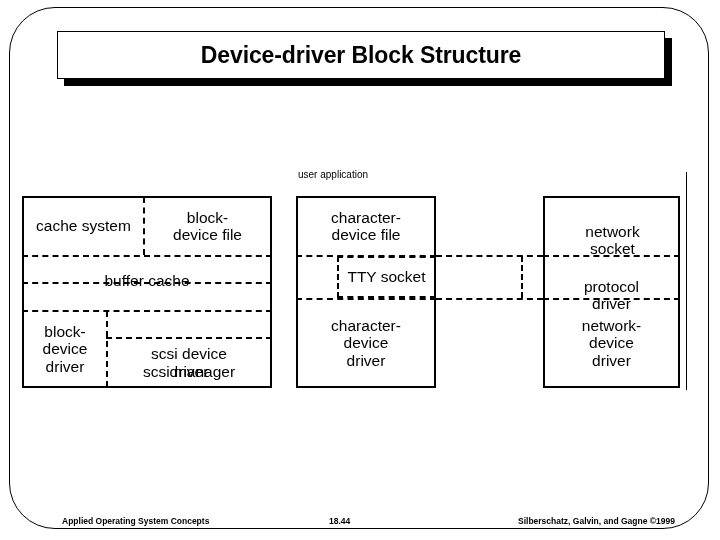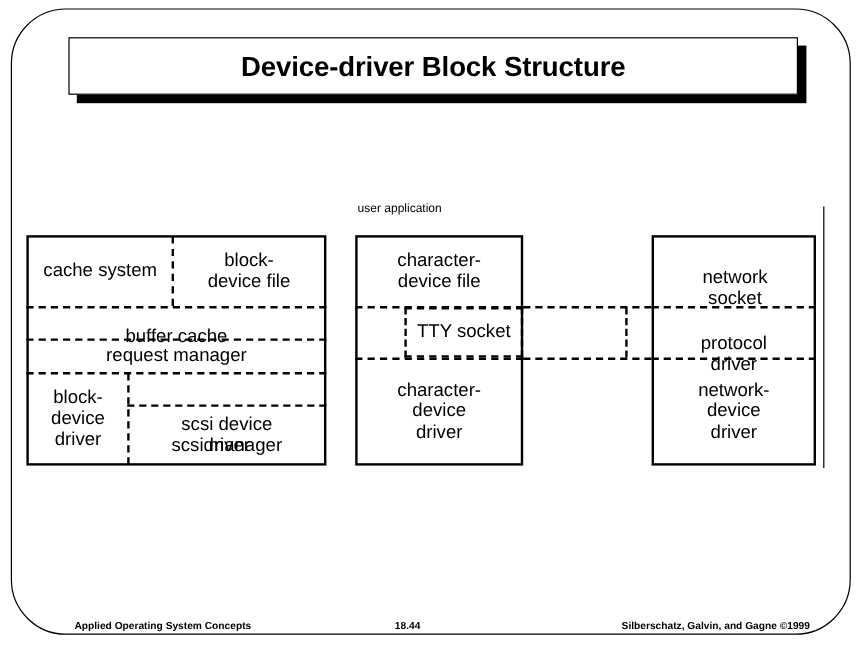--- a/index.html
+++ b/index.html
@@ -162,21 +162,20 @@
     <div class="hdash" style="left:22px; top:310px; width:250px;"></div>
     <div class="hdash" style="left:106px; top:337px; width:166px;"></div>
 
     <div class="vdash" style="left:143px; top:197px; height:58px;"></div>
     <div class="vdash" style="left:106px; top:311px; height:76px;"></div>
 
     <div class="cell" style="left:24px; top:197px; width:119px; height:58px;">cache system</div>
     <div class="cell" style="left:145px; top:197px; width:125px; height:58px;">block-
 device file</div>
     <div class="cell" style="left:24px; top:268px; width:246px; height:26px;">buffer cache</div>
-    <div class="cell" style="left:24px; top:283px; width:246px; height:27px;">request manager</div>
     <div class="cell" style="left:24px; top:311px; width:82px; height:76px;">block-
 device
 driver</div>
     <div class="cell" style="left:108px; top:311px; width:162px; height:26px;margin-top:48px;">scsi manager</div>
     <div class="cell" style="left:108px; top:338px; width:162px; height:49px;">scsi device
 driver</div>
 
     <div class="blk" style="left:296px; top:196px; width:140px; height:192px;">
     </div>
 

